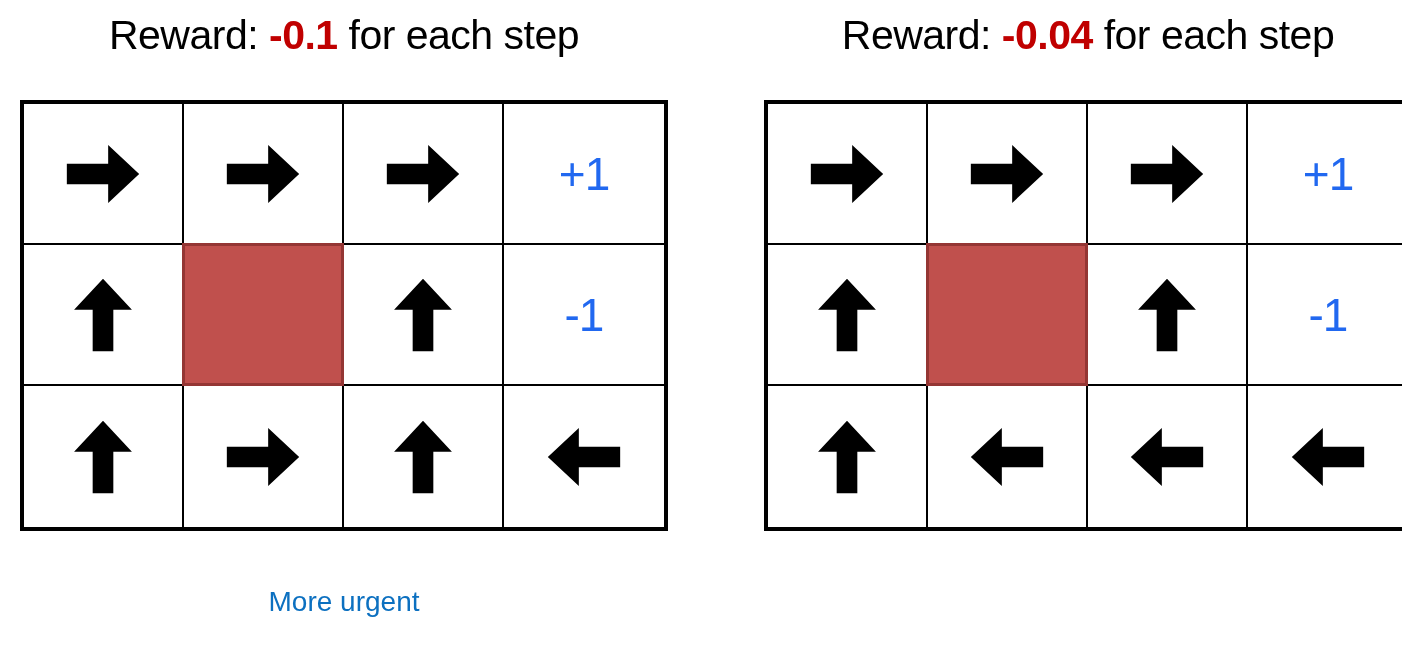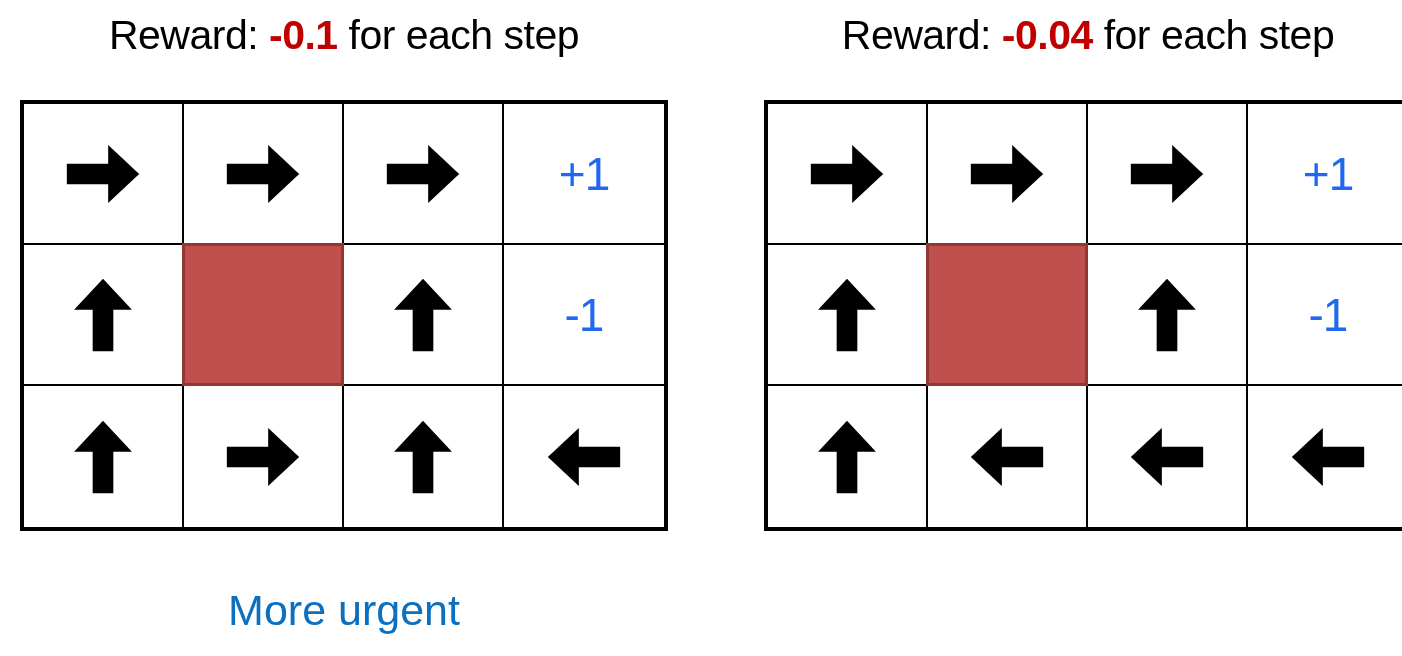--- a/index.html
+++ b/index.html
@@ -82,21 +82,21 @@
     color: #2168F0;
     letter-spacing: -1px;
   }
 
   .caption {
     position: absolute;
     top: 586px;
     left: 50%;
     transform: translateX(-50%);
     white-space: nowrap;
-    font-size: 43px;
+    font-size: 28px;
     color: #0C70C0;
     text-align: left;
   }
 </style>
 </head>
 <body>
 
 <div class="panel" id="panel-0">
   <div class="title">
     <span>Reward: </span><span class="reward-value">-0.1</span><span> for each step</span>

